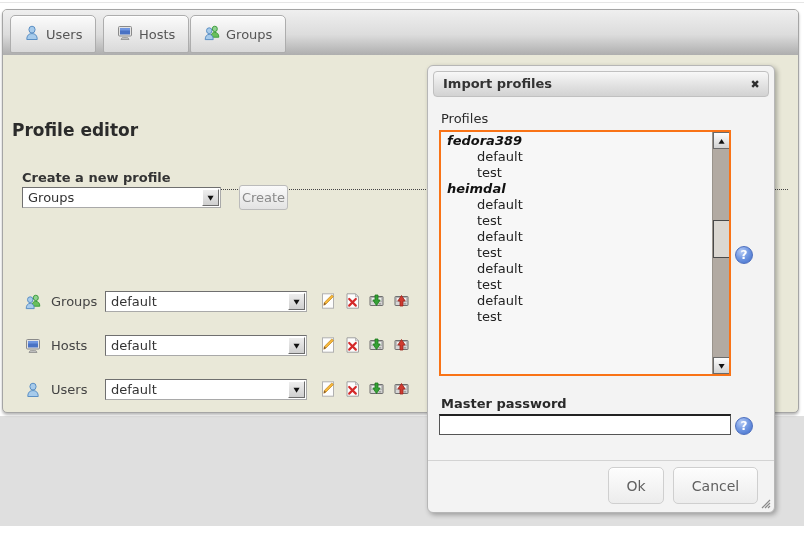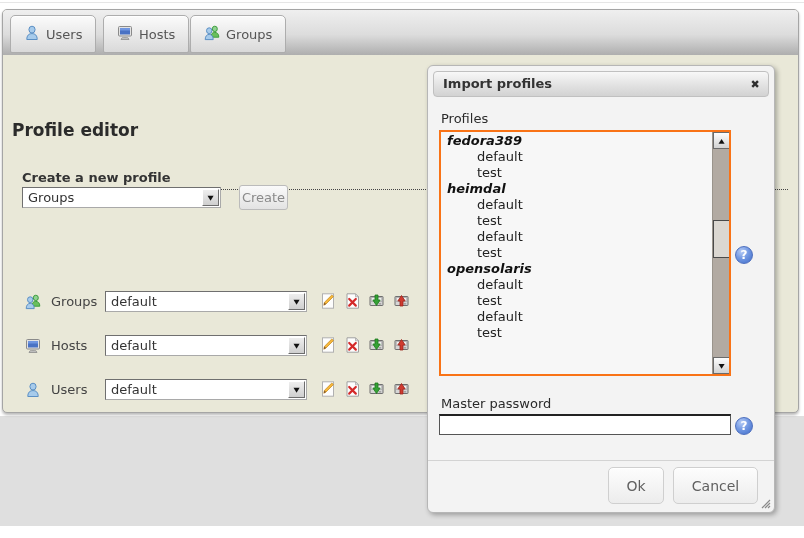--- a/index.html
+++ b/index.html
@@ -79,21 +79,21 @@
   .sb-thumb { position:absolute; left:0; top:88px; width:17px; height:38px;
     background:#dbd7d1; border:1px solid #4a4a4a; cursor:grab; }
 
   .help-icon { position:absolute; width:18px; height:18px; border-radius:50%;
     background:radial-gradient(circle at 35% 28%, #b5cbf5 0%, #7399e3 45%, #3f6cc9 100%);
     border:1px solid #4d6fbe; color:#fff; font-weight:bold; font-size:12px;
     line-height:16px; text-align:center; cursor:pointer; }
   .help-profiles { left:307px; top:180px; }
   .help-password { left:307px; top:351px; }
 
-  .mp-label { position:absolute; left:13px; top:330px; color:#2a2a2a; }
+  .mp-label { position:absolute; left:13px; top:330px; color:#2a2a2a;font-weight:bold; }
   .mp-input { position:absolute; left:11px; top:348px; width:292px; height:21px;
     background:#fff; border:1px solid #555; border-top:2px solid #222; font-family:inherit; font-size:13px; padding:0 4px; }
 
   .buttonpane { position:absolute; left:0; right:0; bottom:0; height:52px; border-top:1px solid #d3d3d3; }
   .dlg-btn { position:absolute; top:6px; height:37px;
     background:linear-gradient(180deg,#fdfdfd,#ececec); border:1px solid #cfcfcf; border-radius:5px;
     box-shadow:inset 0 1px 0 #fff; color:#5f5f5f; font-size:14px; font-family:inherit; cursor:pointer; }
   .btn-ok { left:180px; width:56px; }
   .btn-cancel { left:245px; width:85px; }
   .resize-handle { position:absolute; right:3px; bottom:3px; width:12px; height:12px; cursor:nwse-resize; }
@@ -309,21 +309,20 @@
     <div class="profiles-list">
       <div class="list-items">
           <div class="profile-group">fedora389</div>
           <div class="profile-entry">default</div>
           <div class="profile-entry">test</div>
           <div class="profile-group">heimdal</div>
           <div class="profile-entry">default</div>
           <div class="profile-entry">test</div>
           <div class="profile-entry">default</div>
           <div class="profile-entry">test</div>
-          <div class="profile-group">opensolaris</div>
           <div class="profile-entry">default</div>
           <div class="profile-entry">test</div>
           <div class="profile-entry">default</div>
           <div class="profile-entry">test</div>
         </div>
       <div class="scrollbar">
         <div class="sb-btn sb-up">
             <span class="sb-glyph">▲</span>
           </div>
         <div class="sb-thumb"></div>

